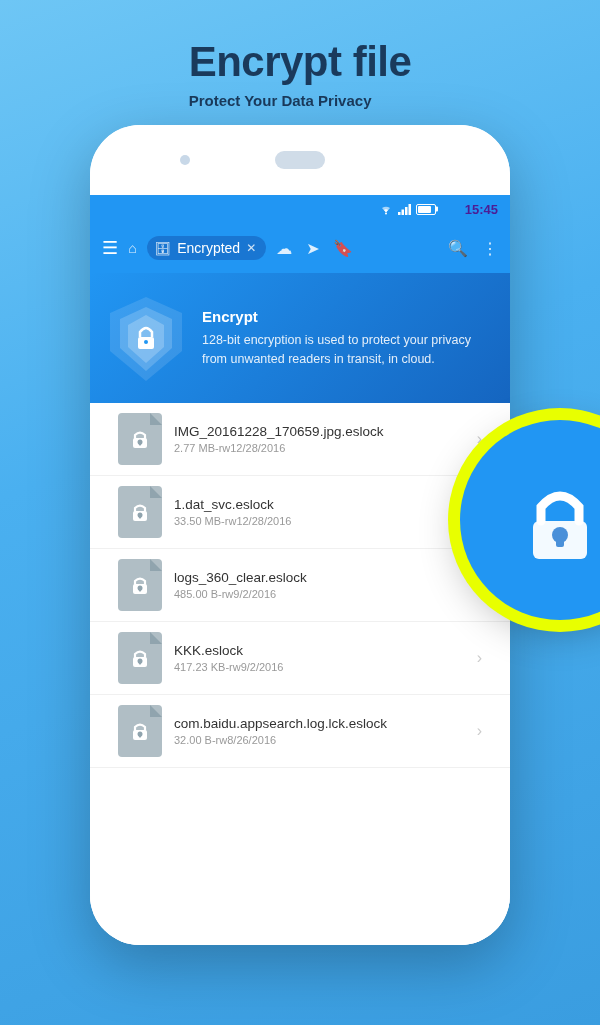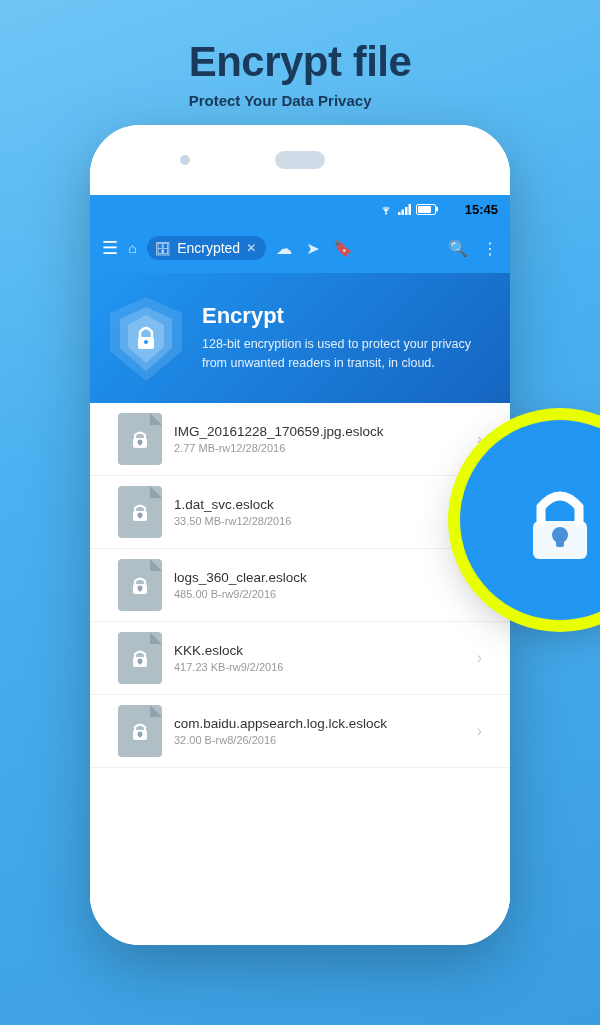--- a/index.html
+++ b/index.html
@@ -121,21 +121,21 @@
       width: 2px;
       height: 5px;
       background: white;
       position: absolute;
       right: -3.5px;
       top: 50%;
       transform: translateY(-50%);
       border-radius: 0 1px 1px 0;
     }
     .time-text {
-      color: #000000;
+      color: #4c1d95;
       font-size: 13px;
       font-weight: 700;
       margin-left: 24px;
     }
 
     
     .toolbar {
       background: #2196F3;
       height: 50px;
       display: flex;
@@ -206,21 +206,21 @@
       width: 80px;
       height: 90px;
       flex-shrink: 0;
       position: relative;
     }
     .encrypt-text {
       flex: 1;
     }
     .encrypt-title {
       color: white;
-      font-size: 22px;
+      font-size: 15px;
       font-weight: 700;
       margin-bottom: 6px;
     }
     .encrypt-description {
       color: rgba(255,255,255,0.88);
       font-size: 12.5px;
       line-height: 1.5;
     }
 
     

